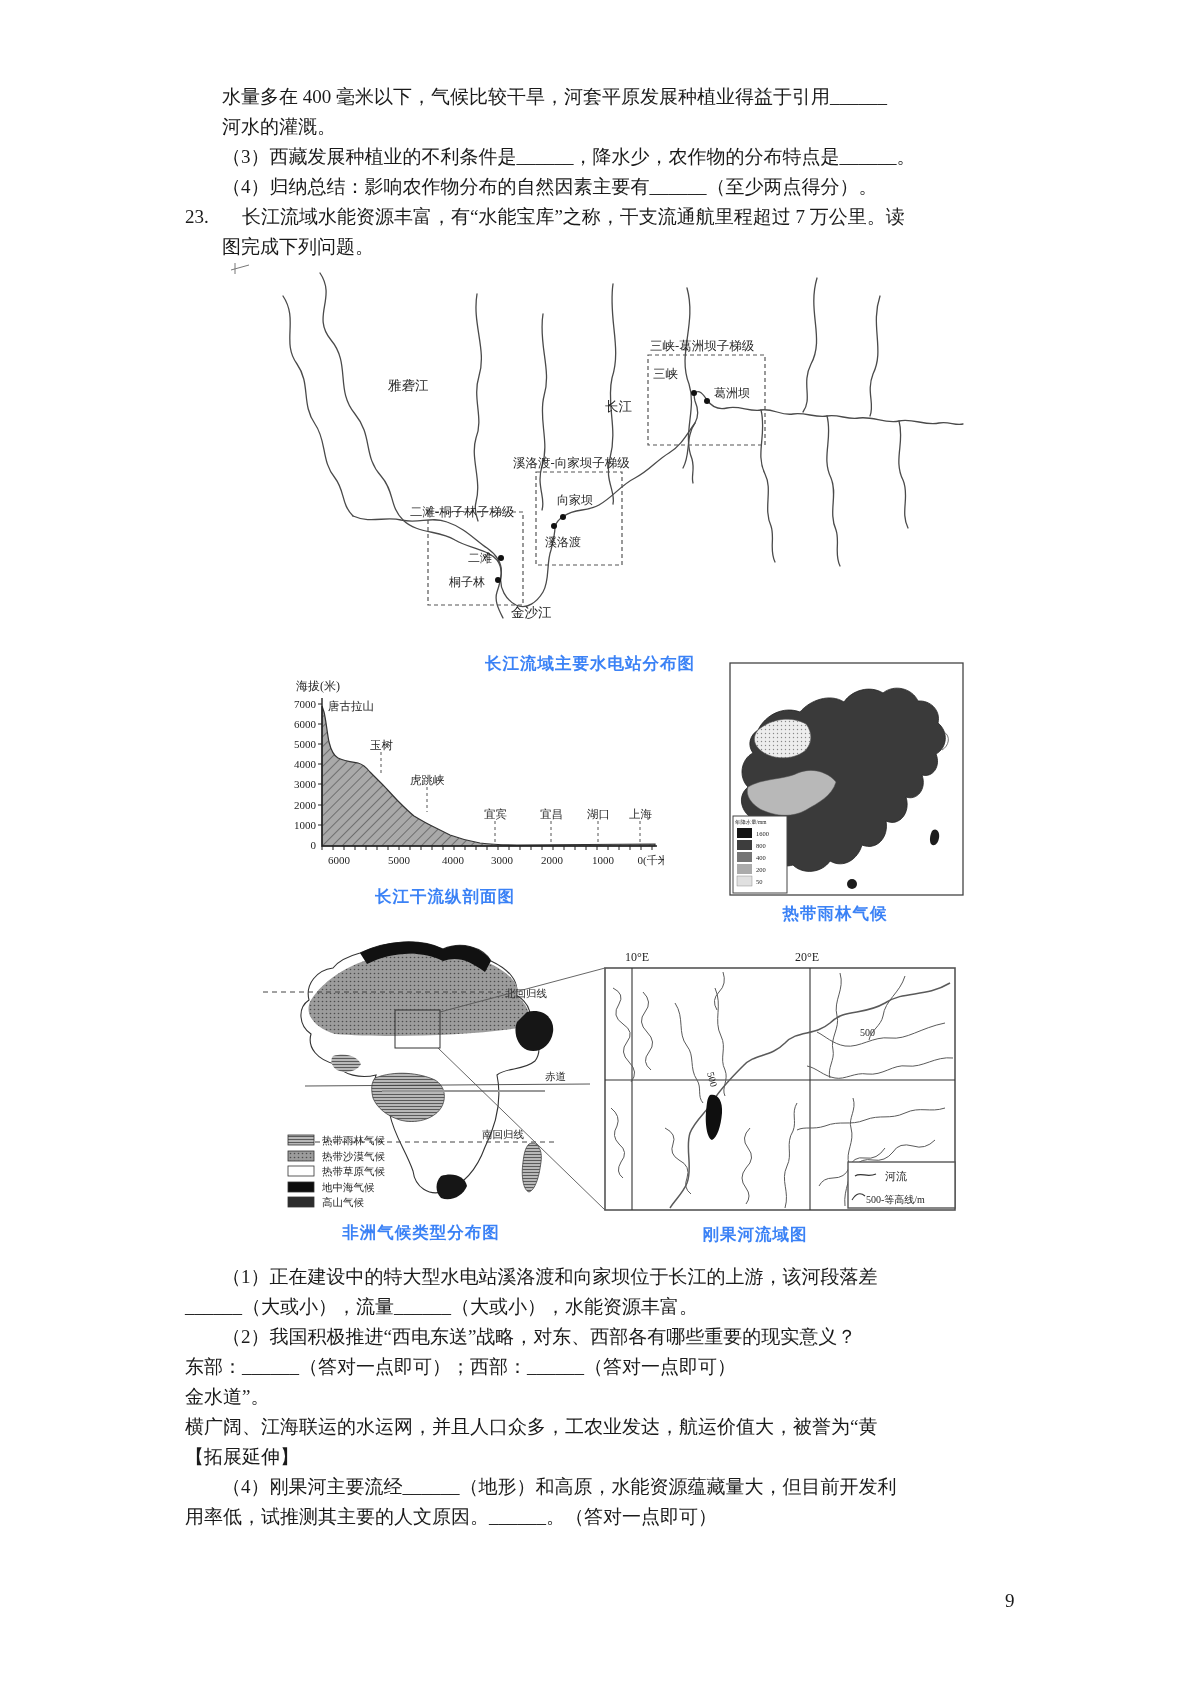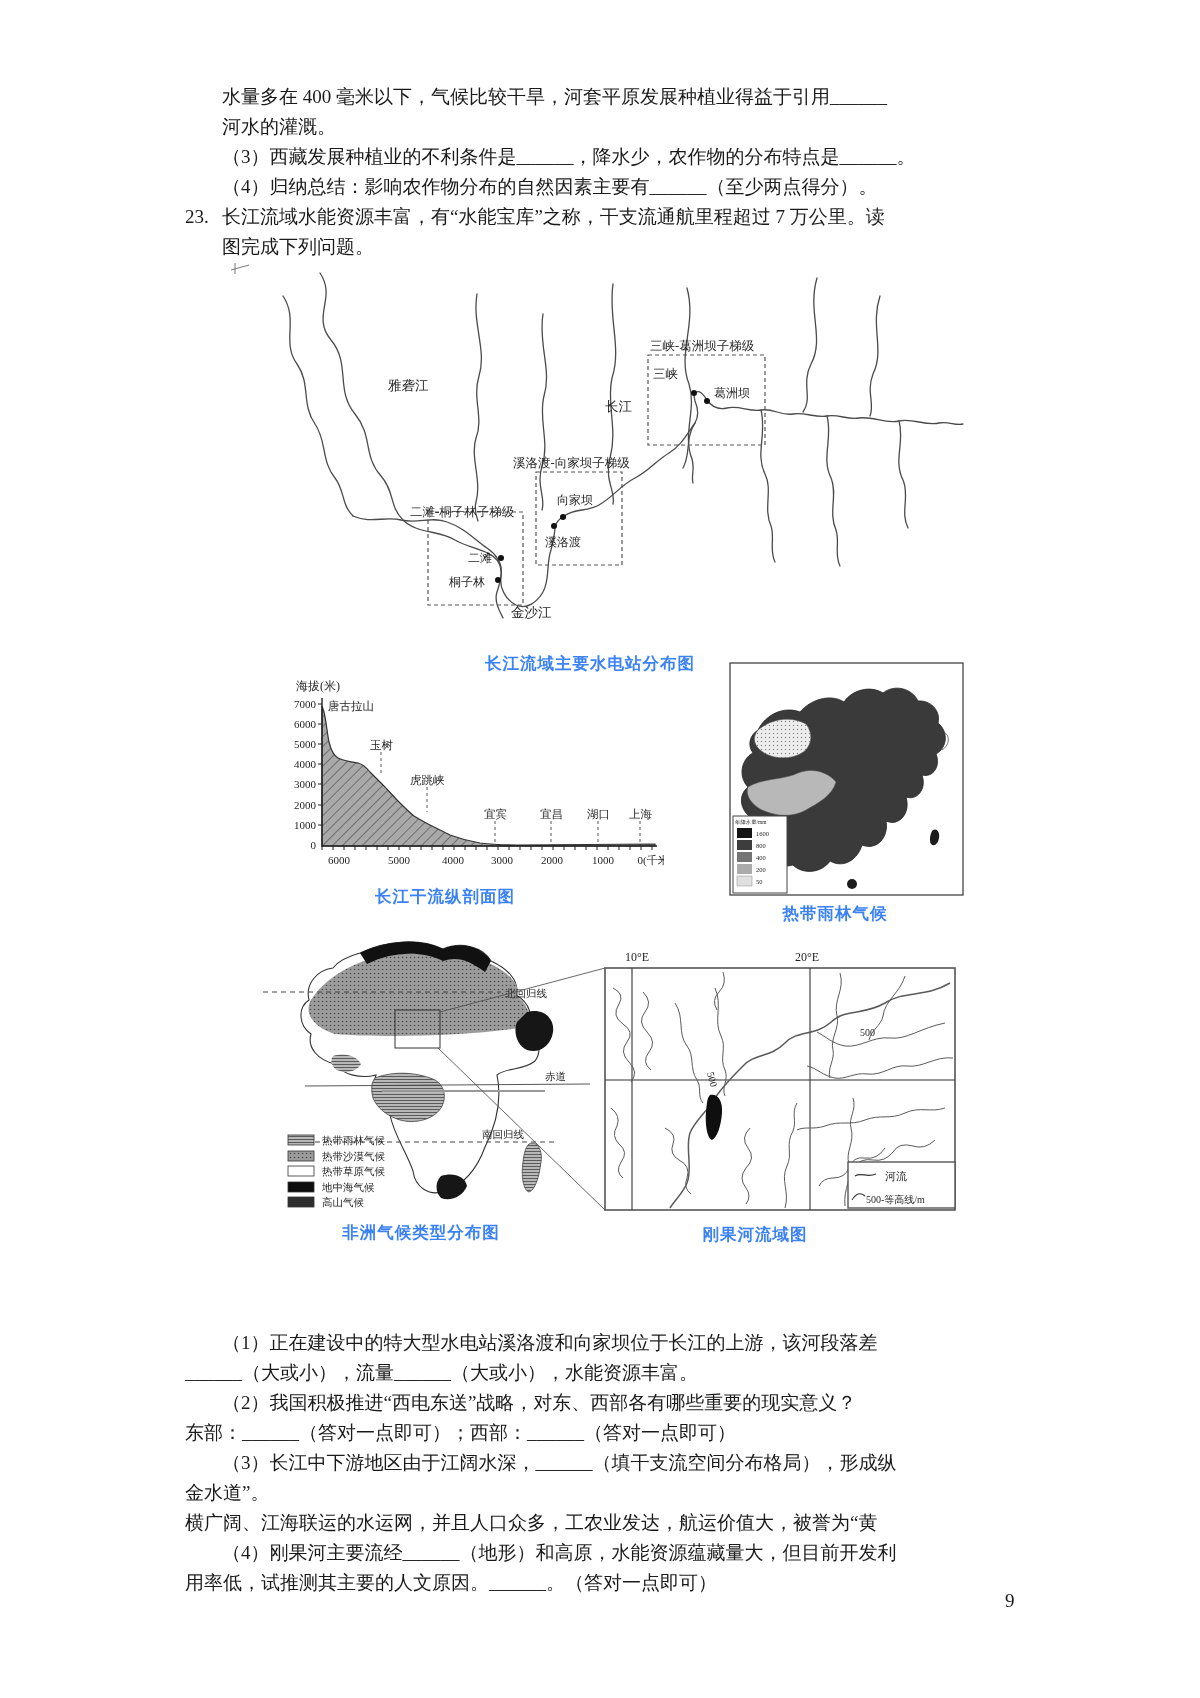--- a/index.html
+++ b/index.html
@@ -6,21 +6,21 @@
   .page{
     position:relative;width:1200px;height:1698px;margin:0 auto;
     background:#ffffff;overflow:hidden;
     font-family:"Liberation Serif","DejaVu Serif",serif;
     color:#1a1a1a;
     text-decoration:underline;
   }
   .tblock{position:absolute;font-size:19px;line-height:30px;white-space:nowrap;}
   .tline{height:30px;}
   .ind{padding-left:37px;}
-  .numline{display:flex;}
+  .numline{display:flex;gap:20px;}
   .qnum{width:37px;flex:0 0 37px;}
   .caption{position:absolute;font-size:16.5px;text-align:center;letter-spacing:1px;font-weight:bold;color:#3b82f6;}
   svg{position:absolute;}
   svg text{font-family:"Liberation Serif","DejaVu Serif",serif;fill:#1f1f1f;}
   .pagenum{position:absolute;left:1005px;top:1590px;font-size:19px;}
 </style>
 </head>
 <body>
 
 <div class="page">
@@ -263,26 +263,26 @@
         <path d="M610,248 C616,244 622,250 631,246" fill="none" stroke="#333" stroke-width="1.3"></path>
         <text x="640" y="252" font-size="11">河流</text>
         <path d="M607,272 q6,-10 13,-4" fill="none" stroke="#333" stroke-width="1.1"></path>
         <text x="621" y="275" font-size="10">500-等高线/m</text>
       </g>
     </g>
   </svg>
   <div class="caption" style="left:296px;top:1222px;width:250px;">非洲气候类型分布图</div>
   <div class="caption" style="left:640px;top:1224px;width:230px;">刚果河流域图</div>
 
-  <div class="tblock" style="left:185px;top:1328px;line-height:29.5px;">
+  <div class="tblock" style="left:185px;top:1262px;line-height:29.5px;">
     <div class="tline ind">（1）正在建设中的特大型水电站溪洛渡和向家坝位于长江的上游，该河段落差</div>
     <div class="tline">______（大或小），流量______（大或小），水能资源丰富。</div>
     <div class="tline ind">（2）我国积极推进“西电东送”战略，对东、西部各有哪些重要的现实意义？</div>
     <div class="tline">东部：______（答对一点即可）；西部：______（答对一点即可）</div>
-    <div class="tline ind">（3）长江中下游地区由于江阔水深，______（填干支流空间分布格局），形成纵</div>
     <div class="tline">金水道”。</div>
     <div class="tline">横广阔、江海联运的水运网，并且人口众多，工农业发达，航运价值大，被誉为“黄</div>
+    <div class="tline">【拓展延伸】</div>
     <div class="tline ind">（4）刚果河主要流经______（地形）和高原，水能资源蕴藏量大，但目前开发利</div>
     <div class="tline">用率低，试推测其主要的人文原因。______。（答对一点即可）</div>
   </div>
 
   <div class="pagenum">9</div>
 </div>
 
 </body></html>

